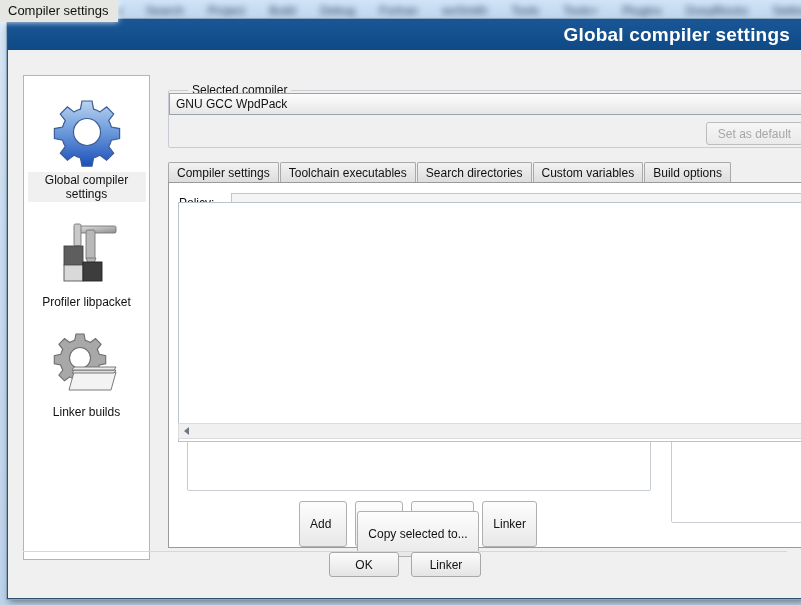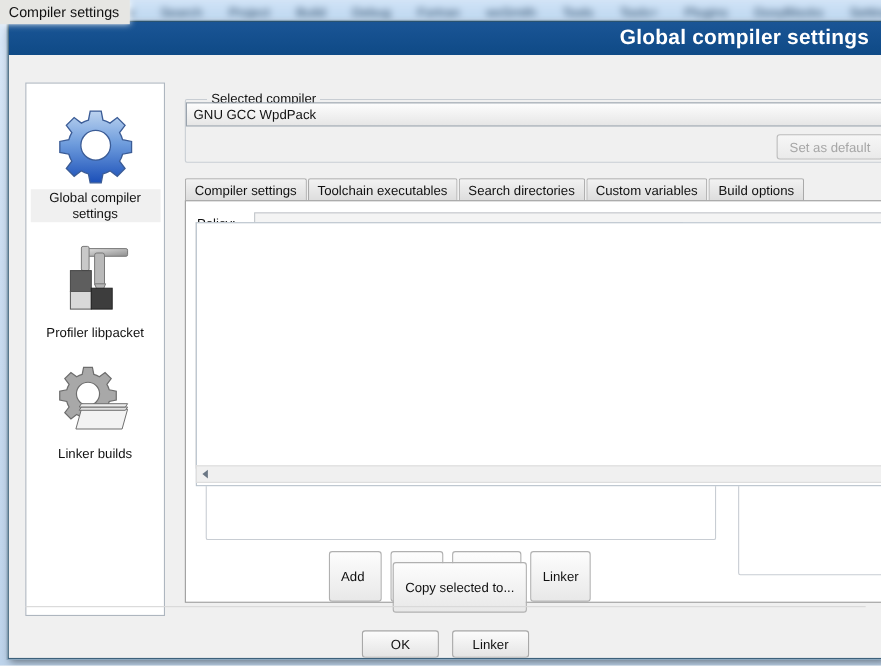--- a/index.html
+++ b/index.html
@@ -177,21 +177,21 @@
   }
   #hscroll .arrow{
     width:15px;height:14px;display:flex;align-items:center;justify-content:center;
   }
   .tri-left{width:0;height:0;border-top:4px solid transparent;border-bottom:4px solid transparent;border-right:5px solid #6b7785;}
 
   
   #footer-rule{position:absolute;left:15px;right:15px;bottom:46px;height:1px;background:#d7d7d7;}
   #footer{
     position:absolute;left:0;right:0;bottom:0;height:46px;
-    display:flex;align-items:flex-end;justify-content:center;gap:12px;
+    display:flex;align-items:flex-start;justify-content:center;gap:12px;
   }
   .footbtn{
     width:68px;height:23px;border:1px solid #a8a8a8;border-radius:3px;
     background:linear-gradient(#fcfcfc,#e4e4e4);
     display:flex;align-items:center;justify-content:center;font-size:12px;color:#111;
   }
 </style>
 </head>
 <body>
 

